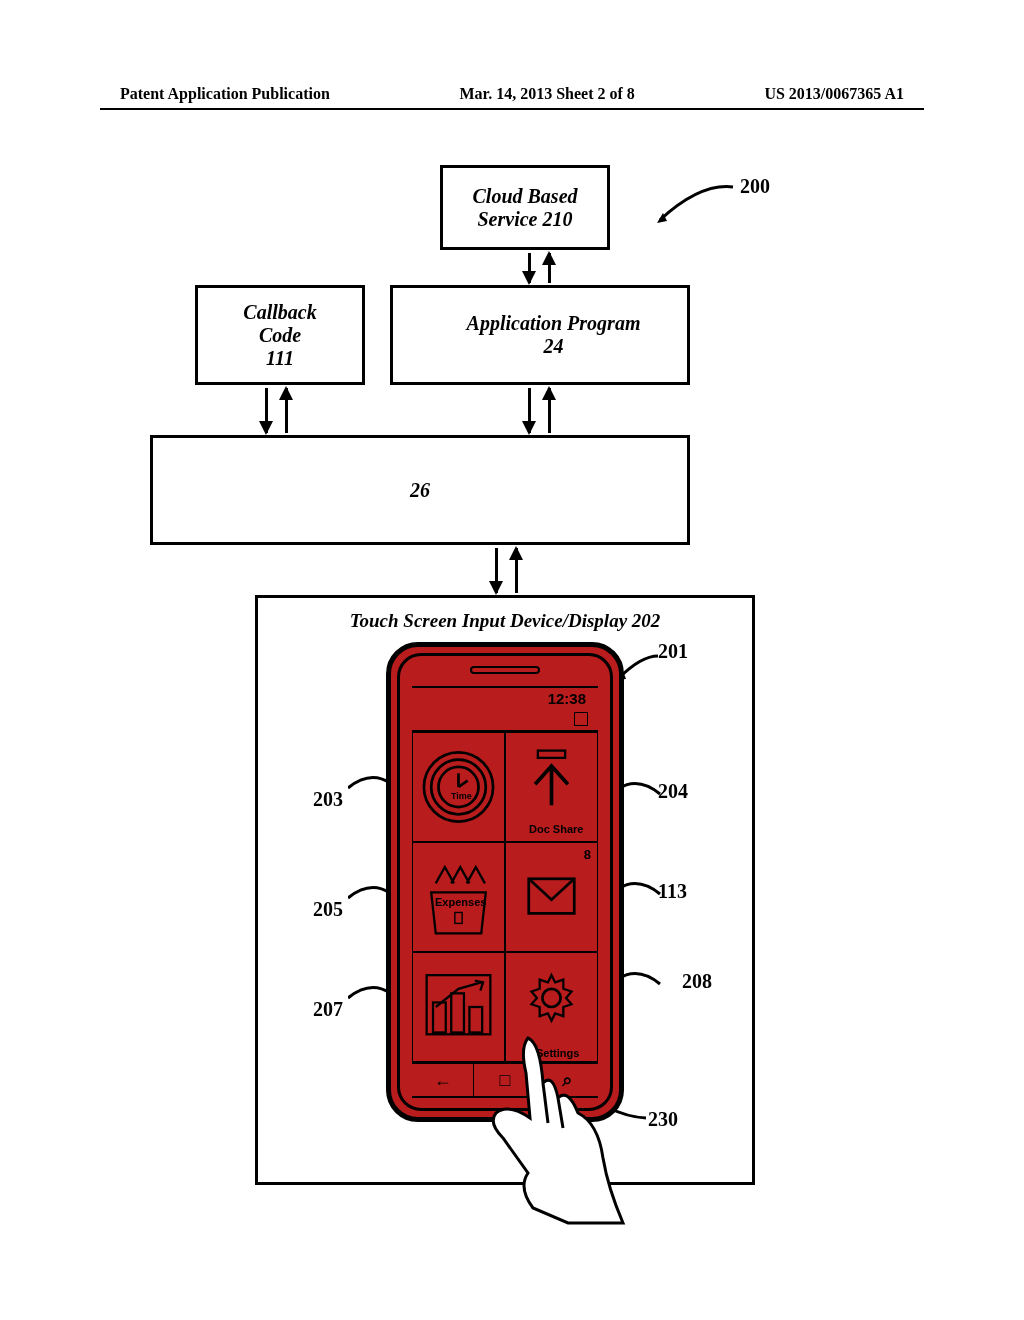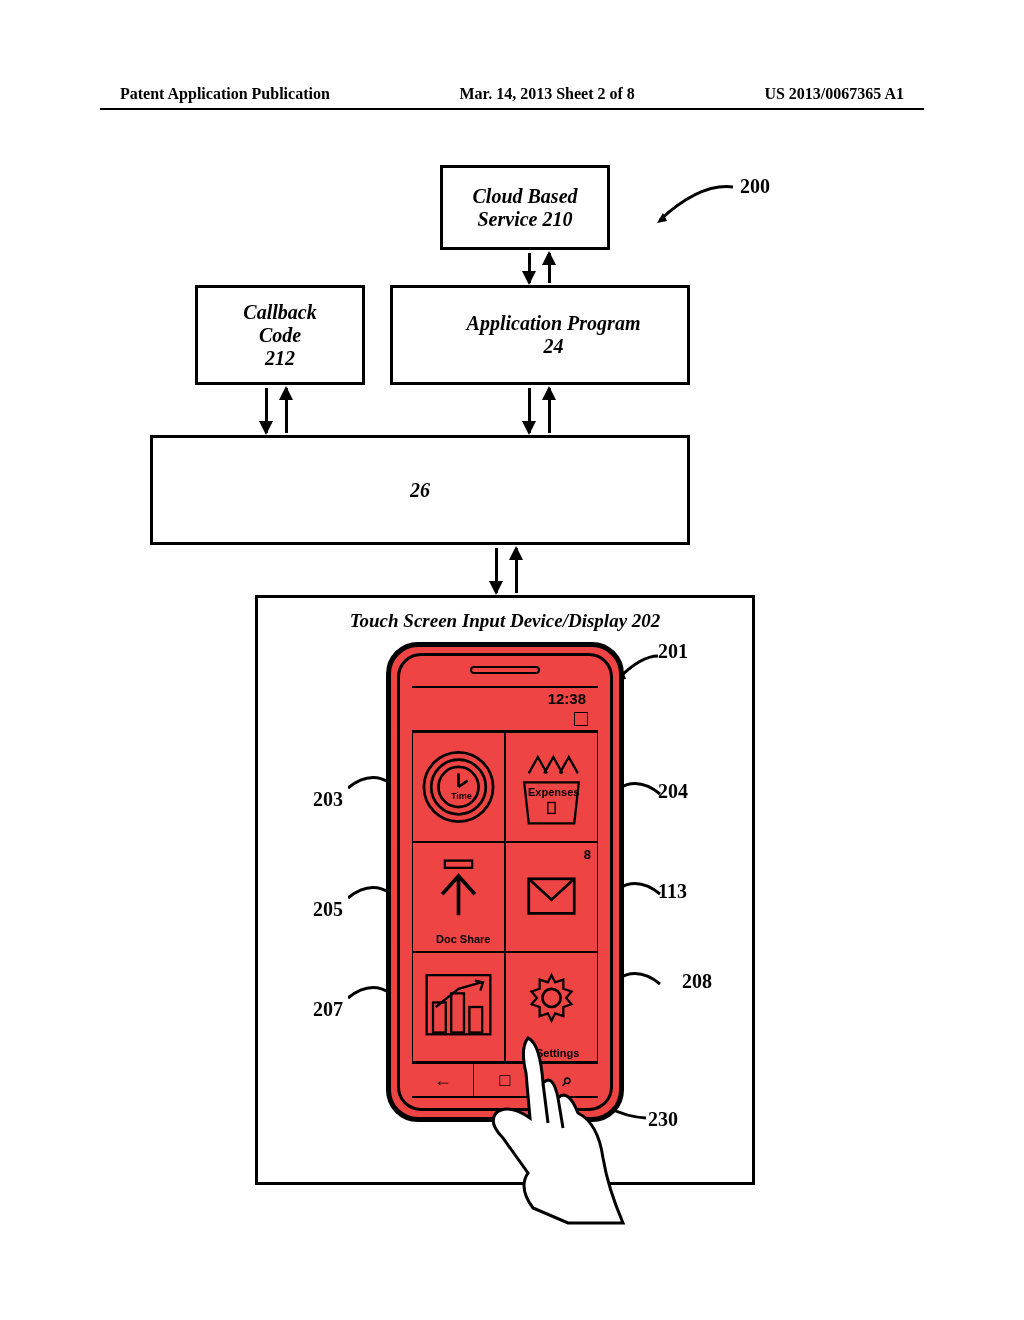--- a/index.html
+++ b/index.html
@@ -100,21 +100,21 @@
   }
   
   .phone {
     position: absolute;
     left: 128px;
     top: 44px;
     width: 238px;
     height: 480px;
     border: 5px solid #000;
     border-radius: 32px;
-    background: #ef4444;
+    background: #b91c1c;
   }
   .phone-inner {
     position: absolute;
     left: 6px; top: 6px; right: 6px; bottom: 6px;
     border: 3px solid #000;
     border-radius: 24px;
   }
   .speaker {
     position: absolute;
     top: 10px; left: 50%; transform: translateX(-50%);
@@ -198,21 +198,21 @@
     <path d="M5,45 Q 45,8 78,12" stroke="#000" stroke-width="3" fill="none"></path>
     <path d="M2,48 l10,-2 l-4,-8 z" fill="#000"></path>
   </svg>
 
   <div class="arrow-down" style="left:428px; top:98px; height:30px;"></div>
   <div class="arrow-up" style="left:448px; top:98px; height:30px;"></div>
 
   <div class="box callback-box">
     <div>Callback</div>
     <div>Code</div>
-    <div>212</div>
+    <div>111</div>
   </div>
 
   <div class="box app-box">
     <div>Application Program</div>
     <div>24</div>
   </div>
 
   <div class="arrow-down" style="left:165px; top:233px; height:45px;"></div>
   <div class="arrow-up" style="left:185px; top:233px; height:45px;"></div>
 
@@ -285,33 +285,33 @@
               <circle cx="50" cy="55" r="30" fill="none" stroke="#000" stroke-width="3"></circle>
               <circle cx="50" cy="55" r="22" fill="none" stroke="#000" stroke-width="3"></circle>
               <line x1="50" y1="55" x2="50" y2="40" stroke="#000" stroke-width="3"></line>
               <line x1="50" y1="55" x2="60" y2="48" stroke="#000" stroke-width="3"></line>
             </svg>
             <div class="tile-label" style="left:38px; top:58px; font-size:9px;">Time</div>
           </div>
 
           <div class="tile">
             <svg viewBox="0 0 100 110" style="width:100%;height:100%;">
+              <rect x="35" y="15" width="30" height="8" fill="none" stroke="#000" stroke-width="2.5"></rect>
+              <path d="M50,75 L50,35 M32,52 L50,32 L68,52" fill="none" stroke="#000" stroke-width="4"></path>
+            </svg>
+            <div class="tile-label" style="left:23px; bottom:6px;">Doc Share</div>
+          </div>
+
+          <div class="tile">
+            <svg viewBox="0 0 100 110" style="width:100%;height:100%;">
               <path d="M20,50 L80,50 L75,95 L25,95 Z" fill="none" stroke="#000" stroke-width="2.5"></path>
               <path d="M25,40 l10,-18 l10,18 M42,40 l10,-18 l10,18 M59,40 l10,-18 l10,18" fill="none" stroke="#000" stroke-width="2.5"></path>
               <rect x="46" y="72" width="8" height="12" fill="none" stroke="#000" stroke-width="1.5"></rect>
             </svg>
             <div class="tile-label" style="left:22px; top:53px;">Expenses</div>
-          </div>
-
-          <div class="tile">
-            <svg viewBox="0 0 100 110" style="width:100%;height:100%;">
-              <rect x="35" y="15" width="30" height="8" fill="none" stroke="#000" stroke-width="2.5"></rect>
-              <path d="M50,75 L50,35 M32,52 L50,32 L68,52" fill="none" stroke="#000" stroke-width="4"></path>
-            </svg>
-            <div class="tile-label" style="left:23px; bottom:6px;">Doc Share</div>
           </div>
 
           <div class="tile">
             <svg viewBox="0 0 100 110" style="width:100%;height:100%;">
               <rect x="25" y="35" width="50" height="38" fill="none" stroke="#000" stroke-width="3"></rect>
               <path d="M25,35 L50,58 L75,35" fill="none" stroke="#000" stroke-width="3"></path>
             </svg>
             <div class="tile-label" style="right:6px; top:4px; font-size:13px;">8</div>
           </div>
 

